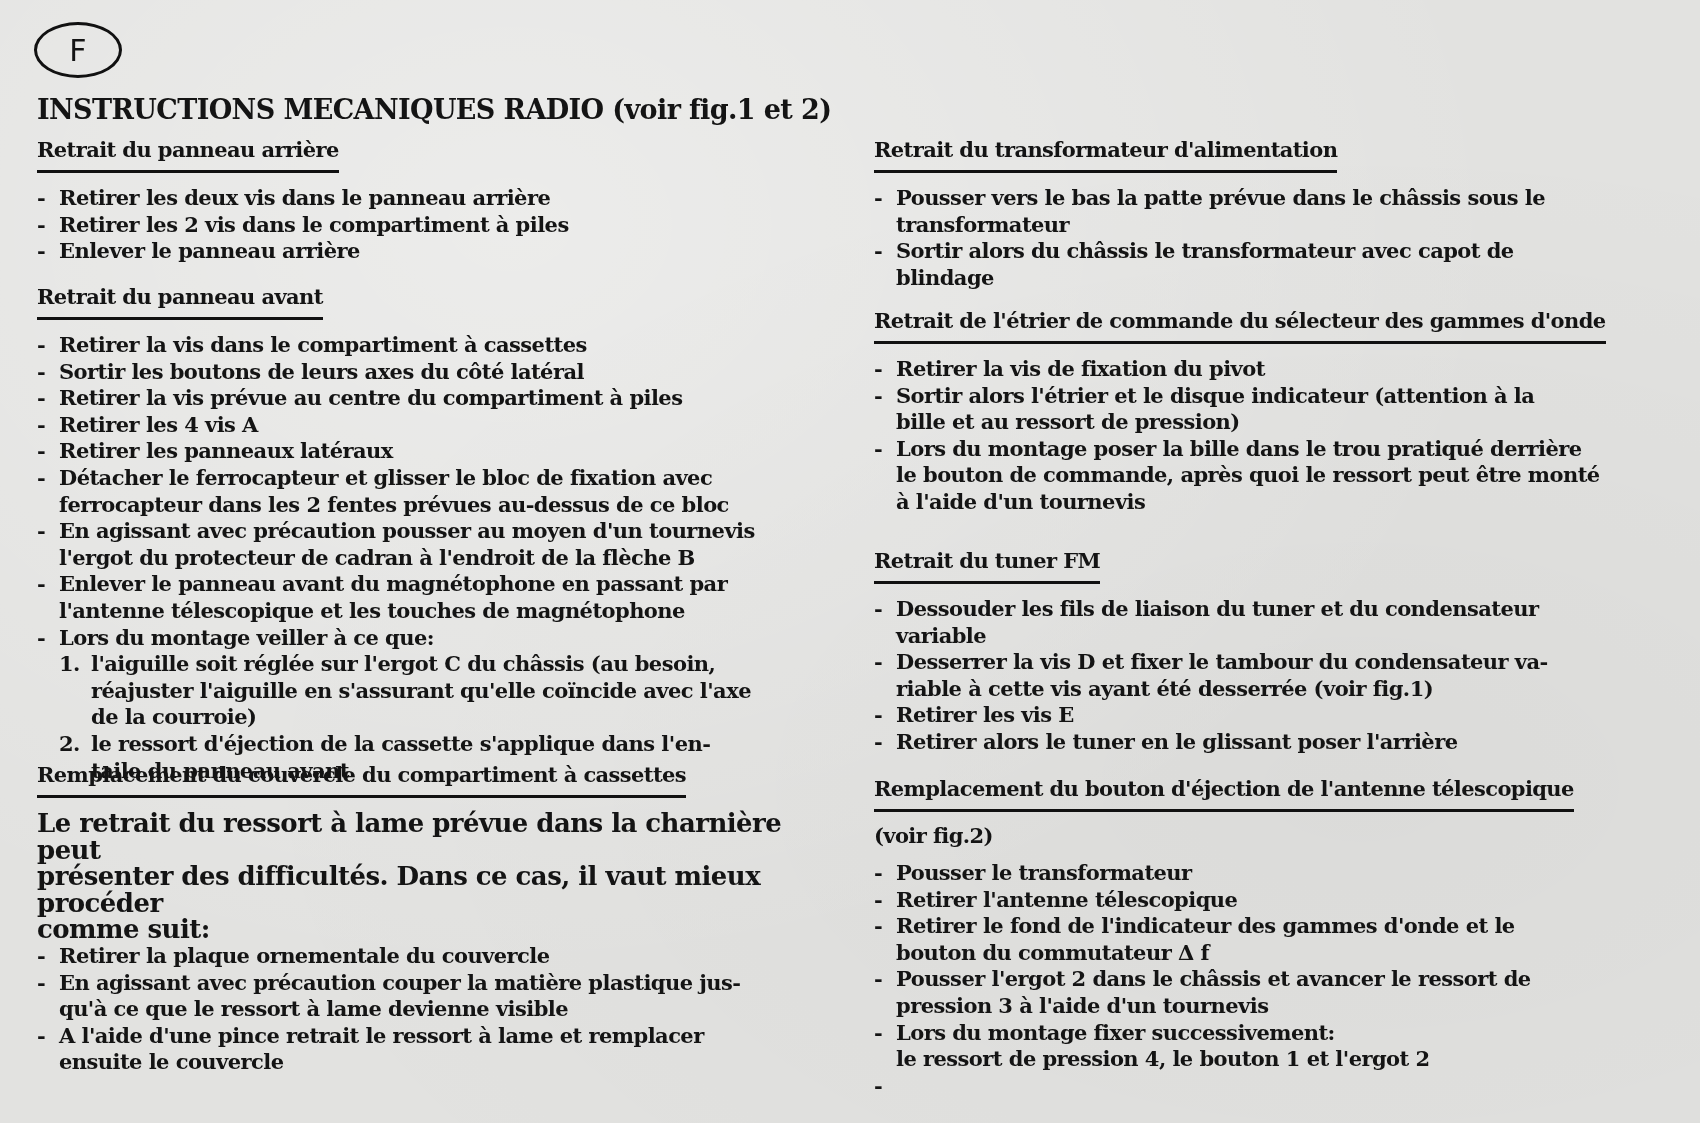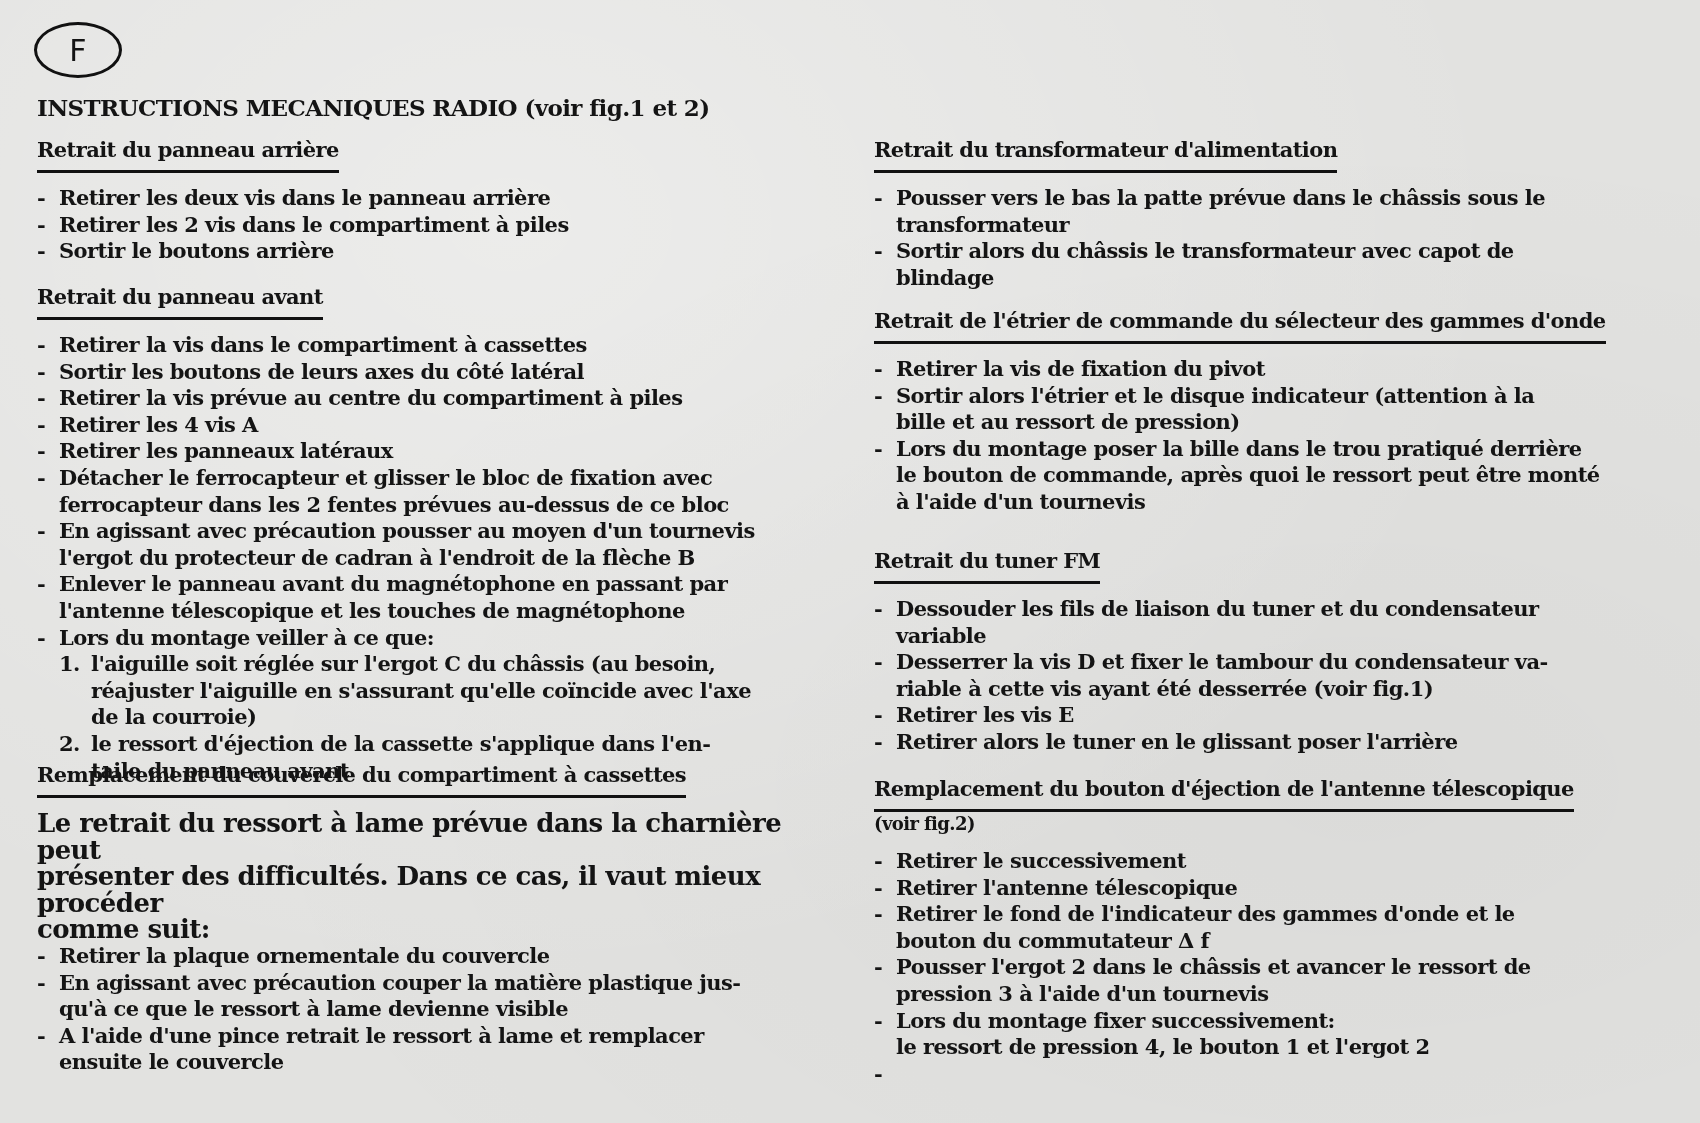--- a/index.html
+++ b/index.html
@@ -18,34 +18,34 @@
       #e2e2e0;
   }
   .lang-badge {
     position: absolute; left: 34px; top: 22px; width: 82px; height: 50px;
     border: 3px solid #111; border-radius: 50%;
     display: flex; align-items: center; justify-content: center;
     font-family: "DejaVu Sans", sans-serif; font-size: 30px; font-weight: normal;
   }
   .doc-title {
     position: absolute; left: 37px; top: 94px;
-    font-size: 23px; font-weight: bold; letter-spacing: -0.6px;
+    font-size: 27px; font-weight: bold; letter-spacing: -0.6px;
     white-space: nowrap;
   }
   .col { position: absolute; top: 0; }
   .col.left { left: 37px; width: 790px; }
   .col.right { left: 874px; width: 800px; }
   .section { position: absolute; left: 0; }
   .sec-heading {
     font-size: 21px; font-weight: bold; letter-spacing: -0.6px;
     display: inline-block; border-bottom: 3px solid #111;
     padding-bottom: 8px; line-height: 24px; white-space: nowrap;
   }
   .sec-sub {
-    font-size: 18px; font-weight: bold; letter-spacing: -0.6px; line-height: 24px;
+    font-size: 21px; font-weight: bold; letter-spacing: -0.6px; line-height: 24px; margin-top: 12px;
   }
   .items { margin-top: 12px; }
   .item {
     position: relative; padding-left: 22px;
     font-size: 21px; font-weight: bold; letter-spacing: -0.55px;
     line-height: 26.6px; white-space: pre-line;
   }
   .item .dash { position: absolute; left: 0; top: 0; }
   .num-item {
     position: relative; padding-left: 54px;
@@ -69,21 +69,21 @@
 
   <div class="doc-title">INSTRUCTIONS MECANIQUES RADIO (voir fig.1 et 2)</div>
 
   <div class="col left">
 
     <div class="section" style="top:138px">
       <div class="sec-heading">Retrait du panneau arrière</div>
       <div class="items">
         <div class="item"><span class="dash">-</span><span>Retirer les deux vis dans le panneau arrière</span></div>
         <div class="item"><span class="dash">-</span><span>Retirer les 2 vis dans le compartiment à piles</span></div>
-        <div class="item"><span class="dash">-</span><span>Sortir le boutons arrière</span></div>
+        <div class="item"><span class="dash">-</span><span>Enlever le panneau arrière</span></div>
       </div>
     </div>
 
     <div class="section" style="top:285px">
       <div class="sec-heading">Retrait du panneau avant</div>
       <div class="items">
         <div class="item"><span class="dash">-</span><span>Retirer la vis dans le compartiment à cassettes</span></div>
         <div class="item"><span class="dash">-</span><span>Sortir les boutons de leurs axes du côté latéral</span></div>
         <div class="item"><span class="dash">-</span><span>Retirer la vis prévue au centre du compartiment à piles</span></div>
         <div class="item"><span class="dash">-</span><span>Retirer les 4 vis A</span></div>
@@ -151,21 +151,21 @@
 riable à cette vis ayant été desserrée (voir fig.1)</span></div>
         <div class="item"><span class="dash">-</span><span>Retirer les vis E</span></div>
         <div class="item"><span class="dash">-</span><span>Retirer alors le tuner en le glissant poser l'arrière</span></div>
       </div>
     </div>
 
     <div class="section" style="top:777px">
       <div class="sec-heading">Remplacement du bouton d'éjection de l'antenne télescopique</div>
       <div class="sec-sub">(voir fig.2)</div>
       <div class="items">
-        <div class="item"><span class="dash">-</span><span>Retirer le successivement</span></div>
+        <div class="item"><span class="dash">-</span><span>Pousser le transformateur</span></div>
         <div class="item"><span class="dash">-</span><span>Retirer l'antenne télescopique</span></div>
         <div class="item"><span class="dash">-</span><span>Retirer le fond de l'indicateur des gammes d'onde et le
 bouton du commutateur Δ f</span></div>
         <div class="item"><span class="dash">-</span><span>Pousser l'ergot 2 dans le châssis et avancer le ressort de
 pression 3 à l'aide d'un tournevis</span></div>
         <div class="item"><span class="dash">-</span><span>Lors du montage fixer successivement:
 le ressort de pression 4, le bouton 1 et l'ergot 2</span></div>
         <div class="item"><span class="dash">-</span></div>
       </div>
     </div>

